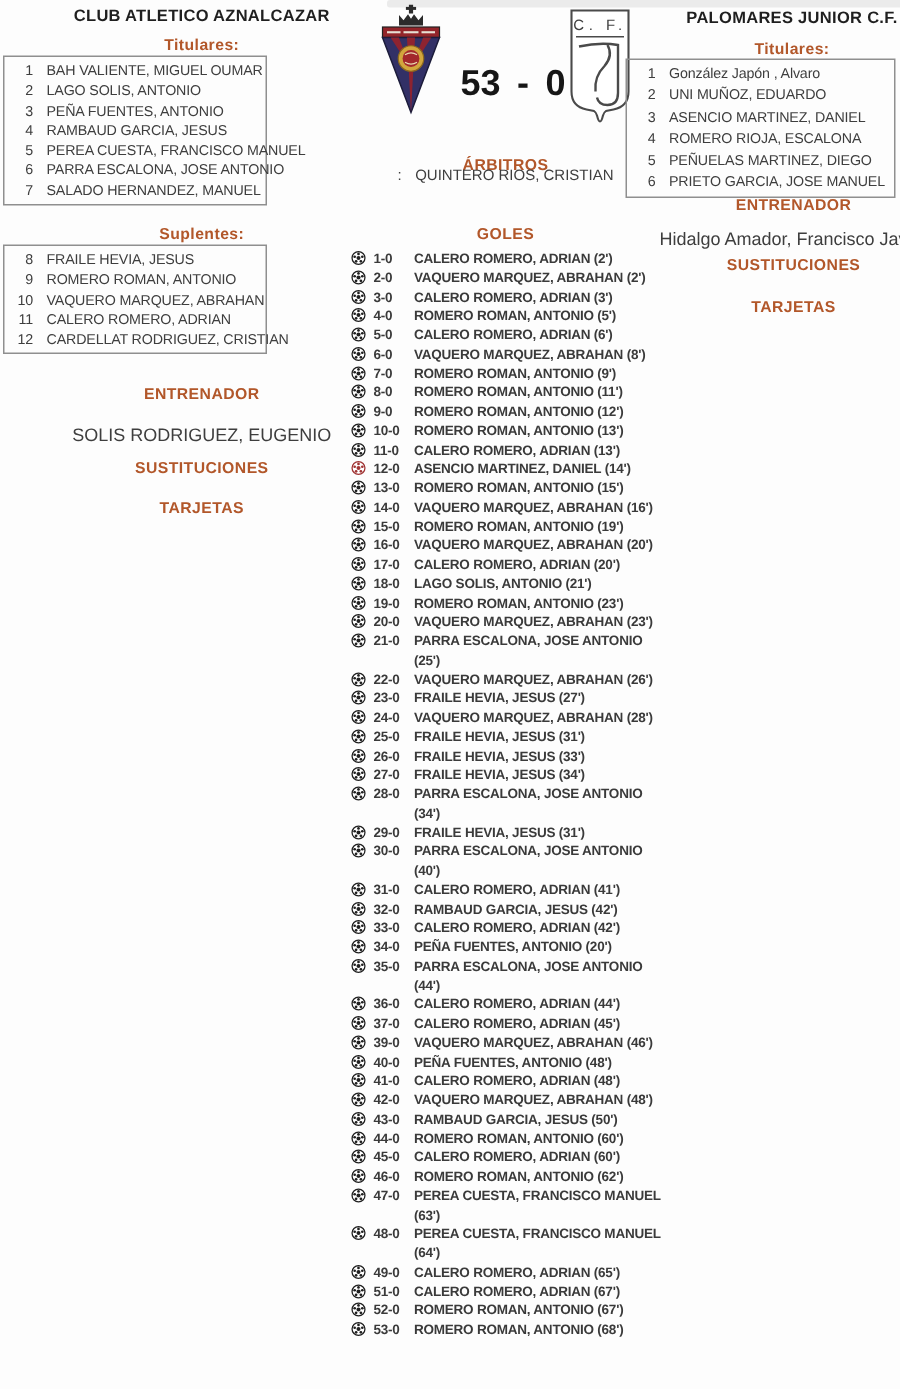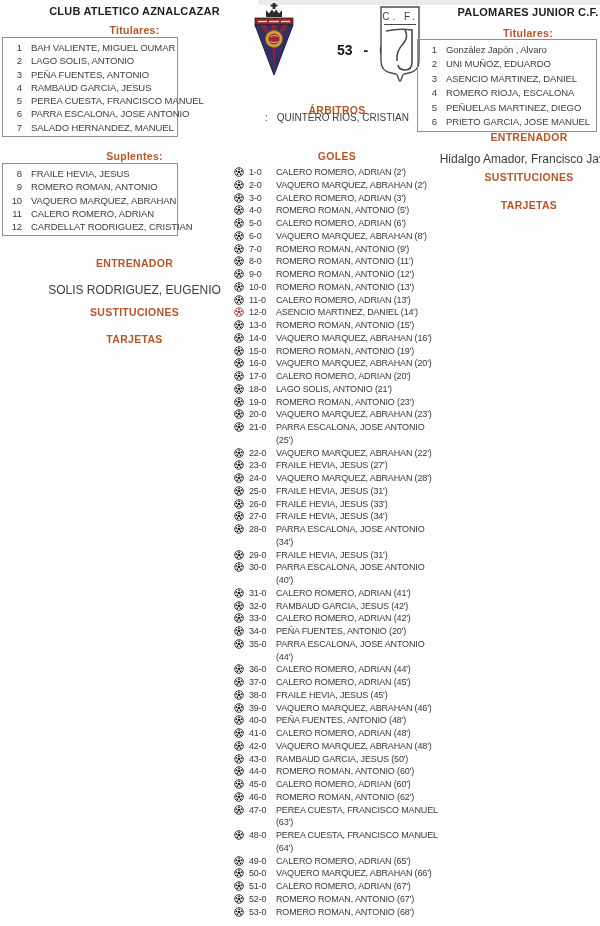--- a/index.html
+++ b/index.html
@@ -15,24 +15,24 @@
   .sec-label{font-size:10.5px;font-weight:bold;color:#b2572a;letter-spacing:.3px;}
   .plain-name{font-size:12px;color:#3e3e3e;}
   .roster-box{
     border:1px solid #8f8f8f;background:transparent;
     padding:3px 0 2px 0;box-sizing:border-box;
   }
   .prow{display:flex;align-items:baseline;line-height:13.3px;font-size:9.5px;color:#3e3e3e;letter-spacing:-0.1px;}
   .away-box .prow{line-height:14.4px;}
   .pnum{width:14px;margin-left:5px;text-align:right;flex:none;color:#3e3e3e;}
   .pname{margin-left:9px;white-space:nowrap;}
-  .scoreline{display:flex;justify-content:flex-end;gap:11px;font-size:14px;font-weight:bold;color:#161616;}
+  .scoreline{display:flex;justify-content:center;gap:11px;font-size:24px;font-weight:bold;color:#161616;}
   .ref-line{font-size:10px;color:#3e3e3e;}
   .ref-line .colon{margin-right:9px;}
-  .goals-list{width:195px;}
+  .goals-list{width:195px;font-weight:bold;}
   .grow{display:flex;align-items:flex-start;line-height:12.75px;font-size:9px;letter-spacing:-0.15px;color:#3a3a3a;}
   .ball{flex:none;width:10px;height:10px;margin:1px 5px 0 0;}
   .spot{fill:#1f1f1f;}
   .bout{stroke:#1f1f1f;}
   .ball.own .spot{fill:#a03434;}
   .ball.own .bout{stroke:#a03434;}
   .gscore{flex:none;width:27px;}
   .gname{display:inline-block;white-space:nowrap;}
   .artifact{background:#e4e4e4;opacity:.75;border-radius:2px;}
   svg text{font-family:"Liberation Sans", sans-serif;}
@@ -421,21 +421,21 @@
       <svg class="ball" width="10" height="10" viewBox="0 0 20 20" style="">
   <circle class="bout" cx="10" cy="10" r="8.6" fill="#ffffff" stroke-width="1.7"></circle>
   <circle class="spot" cx="10" cy="10" r="2.7"></circle>
   <circle class="spot" cx="10" cy="4.6" r="1.8"></circle>
   <circle class="spot" cx="15.1" cy="8.3" r="1.8"></circle>
   <circle class="spot" cx="13.2" cy="14.4" r="1.8"></circle>
   <circle class="spot" cx="6.8" cy="14.4" r="1.8"></circle>
   <circle class="spot" cx="4.9" cy="8.3" r="1.8"></circle>
 </svg>
       <span class="gscore">22-0</span>
-      <span class="gname">VAQUERO MARQUEZ, ABRAHAN <span>(22')</span></span>
+      <span class="gname">VAQUERO MARQUEZ, ABRAHAN <span>(26')</span></span>
     </div>
     <div class="grow">
       <svg class="ball" width="10" height="10" viewBox="0 0 20 20" style="">
   <circle class="bout" cx="10" cy="10" r="8.6" fill="#ffffff" stroke-width="1.7"></circle>
   <circle class="spot" cx="10" cy="10" r="2.7"></circle>
   <circle class="spot" cx="10" cy="4.6" r="1.8"></circle>
   <circle class="spot" cx="15.1" cy="8.3" r="1.8"></circle>
   <circle class="spot" cx="13.2" cy="14.4" r="1.8"></circle>
   <circle class="spot" cx="6.8" cy="14.4" r="1.8"></circle>
   <circle class="spot" cx="4.9" cy="8.3" r="1.8"></circle>
@@ -628,33 +628,20 @@
     <div class="grow">
       <svg class="ball" width="10" height="10" viewBox="0 0 20 20" style="">
   <circle class="bout" cx="10" cy="10" r="8.6" fill="#ffffff" stroke-width="1.7"></circle>
   <circle class="spot" cx="10" cy="10" r="2.7"></circle>
   <circle class="spot" cx="10" cy="4.6" r="1.8"></circle>
   <circle class="spot" cx="15.1" cy="8.3" r="1.8"></circle>
   <circle class="spot" cx="13.2" cy="14.4" r="1.8"></circle>
   <circle class="spot" cx="6.8" cy="14.4" r="1.8"></circle>
   <circle class="spot" cx="4.9" cy="8.3" r="1.8"></circle>
 </svg>
-      <span class="gscore">38-0</span>
-      <span class="gname">FRAILE HEVIA, JESUS <span>(45')</span></span>
-    </div>
-    <div class="grow">
-      <svg class="ball" width="10" height="10" viewBox="0 0 20 20" style="">
-  <circle class="bout" cx="10" cy="10" r="8.6" fill="#ffffff" stroke-width="1.7"></circle>
-  <circle class="spot" cx="10" cy="10" r="2.7"></circle>
-  <circle class="spot" cx="10" cy="4.6" r="1.8"></circle>
-  <circle class="spot" cx="15.1" cy="8.3" r="1.8"></circle>
-  <circle class="spot" cx="13.2" cy="14.4" r="1.8"></circle>
-  <circle class="spot" cx="6.8" cy="14.4" r="1.8"></circle>
-  <circle class="spot" cx="4.9" cy="8.3" r="1.8"></circle>
-</svg>
       <span class="gscore">39-0</span>
       <span class="gname">VAQUERO MARQUEZ, ABRAHAN <span>(46')</span></span>
     </div>
     <div class="grow">
       <svg class="ball" width="10" height="10" viewBox="0 0 20 20" style="">
   <circle class="bout" cx="10" cy="10" r="8.6" fill="#ffffff" stroke-width="1.7"></circle>
   <circle class="spot" cx="10" cy="10" r="2.7"></circle>
   <circle class="spot" cx="10" cy="4.6" r="1.8"></circle>
   <circle class="spot" cx="15.1" cy="8.3" r="1.8"></circle>
   <circle class="spot" cx="13.2" cy="14.4" r="1.8"></circle>
@@ -773,33 +760,20 @@
   <circle class="bout" cx="10" cy="10" r="8.6" fill="#ffffff" stroke-width="1.7"></circle>
   <circle class="spot" cx="10" cy="10" r="2.7"></circle>
   <circle class="spot" cx="10" cy="4.6" r="1.8"></circle>
   <circle class="spot" cx="15.1" cy="8.3" r="1.8"></circle>
   <circle class="spot" cx="13.2" cy="14.4" r="1.8"></circle>
   <circle class="spot" cx="6.8" cy="14.4" r="1.8"></circle>
   <circle class="spot" cx="4.9" cy="8.3" r="1.8"></circle>
 </svg>
       <span class="gscore">49-0</span>
       <span class="gname">CALERO ROMERO, ADRIAN <span>(65')</span></span>
-    </div>
-    <div class="grow">
-      <svg class="ball" width="10" height="10" viewBox="0 0 20 20" style="">
-  <circle class="bout" cx="10" cy="10" r="8.6" fill="#ffffff" stroke-width="1.7"></circle>
-  <circle class="spot" cx="10" cy="10" r="2.7"></circle>
-  <circle class="spot" cx="10" cy="4.6" r="1.8"></circle>
-  <circle class="spot" cx="15.1" cy="8.3" r="1.8"></circle>
-  <circle class="spot" cx="13.2" cy="14.4" r="1.8"></circle>
-  <circle class="spot" cx="6.8" cy="14.4" r="1.8"></circle>
-  <circle class="spot" cx="4.9" cy="8.3" r="1.8"></circle>
-</svg>
-      <span class="gscore">50-0</span>
-      <span class="gname">VAQUERO MARQUEZ, ABRAHAN <span>(66')</span></span>
     </div>
     <div class="grow">
       <svg class="ball" width="10" height="10" viewBox="0 0 20 20" style="">
   <circle class="bout" cx="10" cy="10" r="8.6" fill="#ffffff" stroke-width="1.7"></circle>
   <circle class="spot" cx="10" cy="10" r="2.7"></circle>
   <circle class="spot" cx="10" cy="4.6" r="1.8"></circle>
   <circle class="spot" cx="15.1" cy="8.3" r="1.8"></circle>
   <circle class="spot" cx="13.2" cy="14.4" r="1.8"></circle>
   <circle class="spot" cx="6.8" cy="14.4" r="1.8"></circle>
   <circle class="spot" cx="4.9" cy="8.3" r="1.8"></circle>

